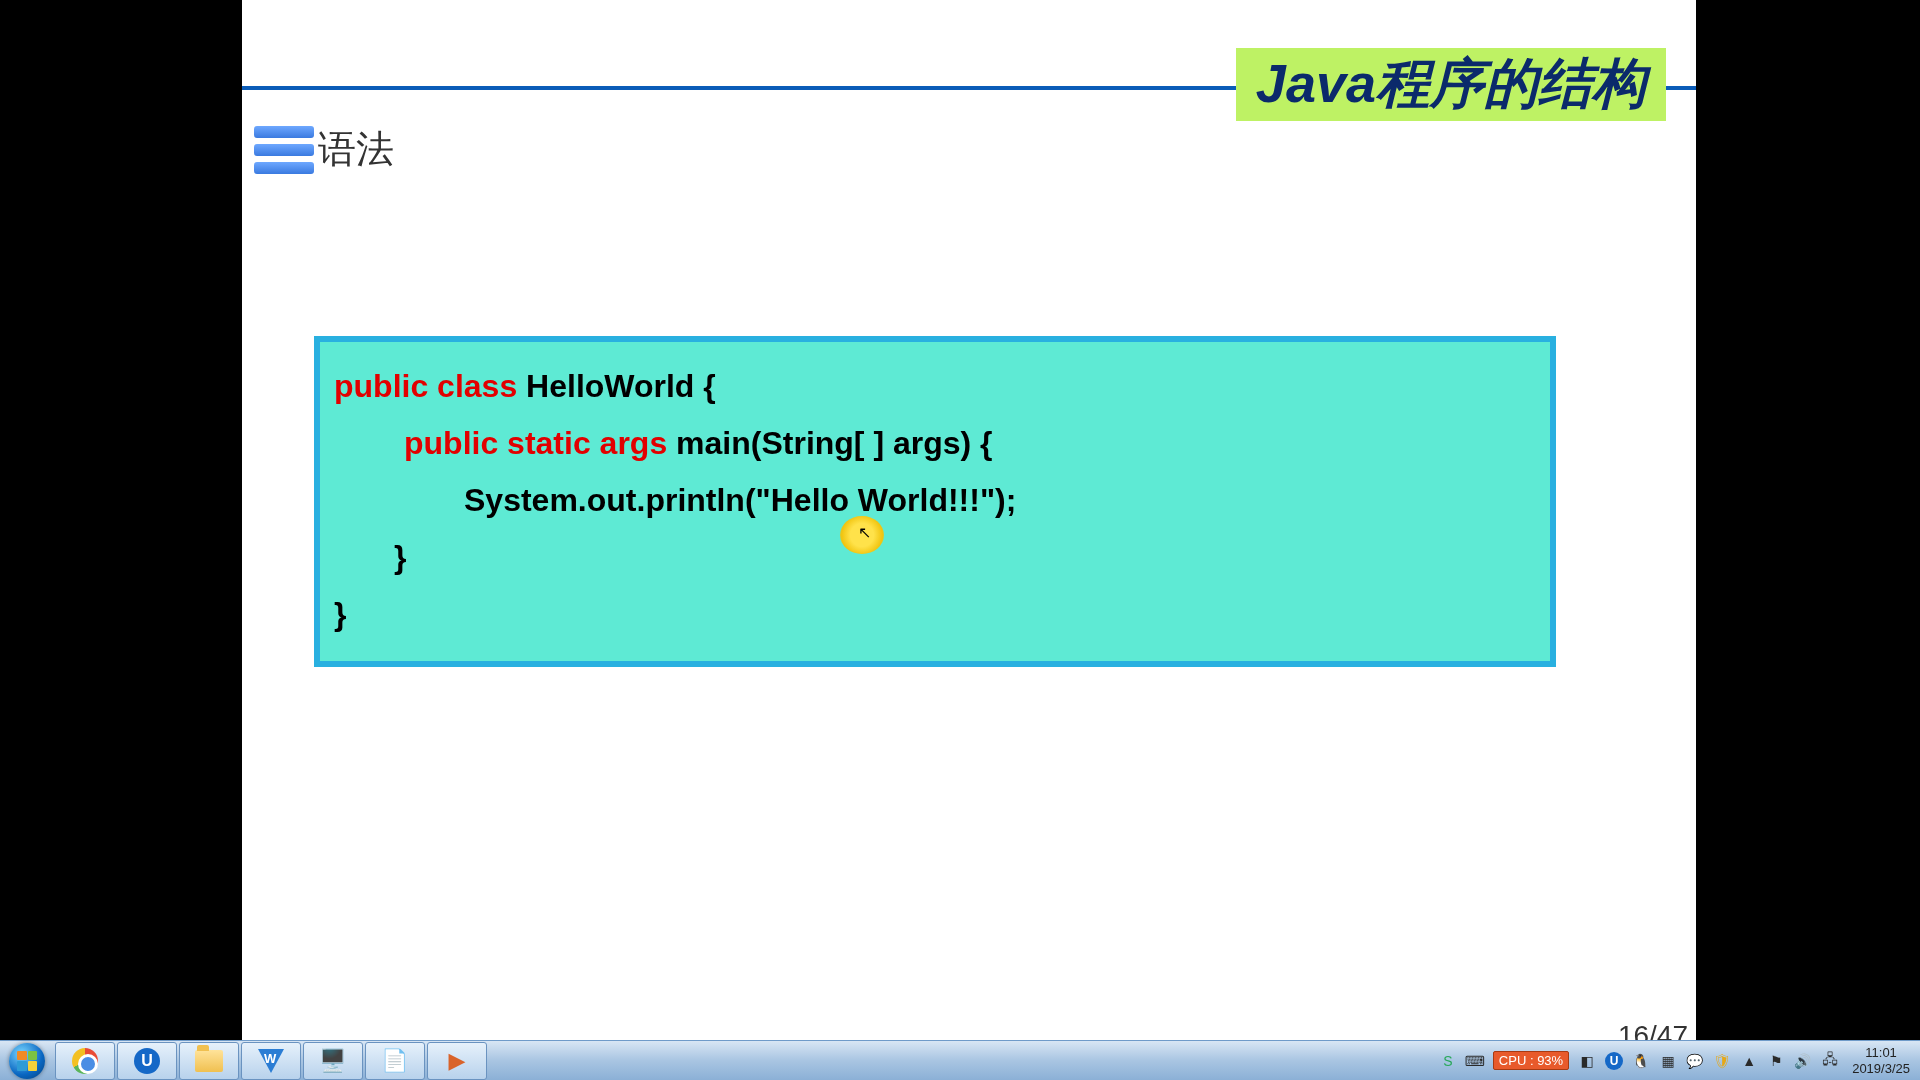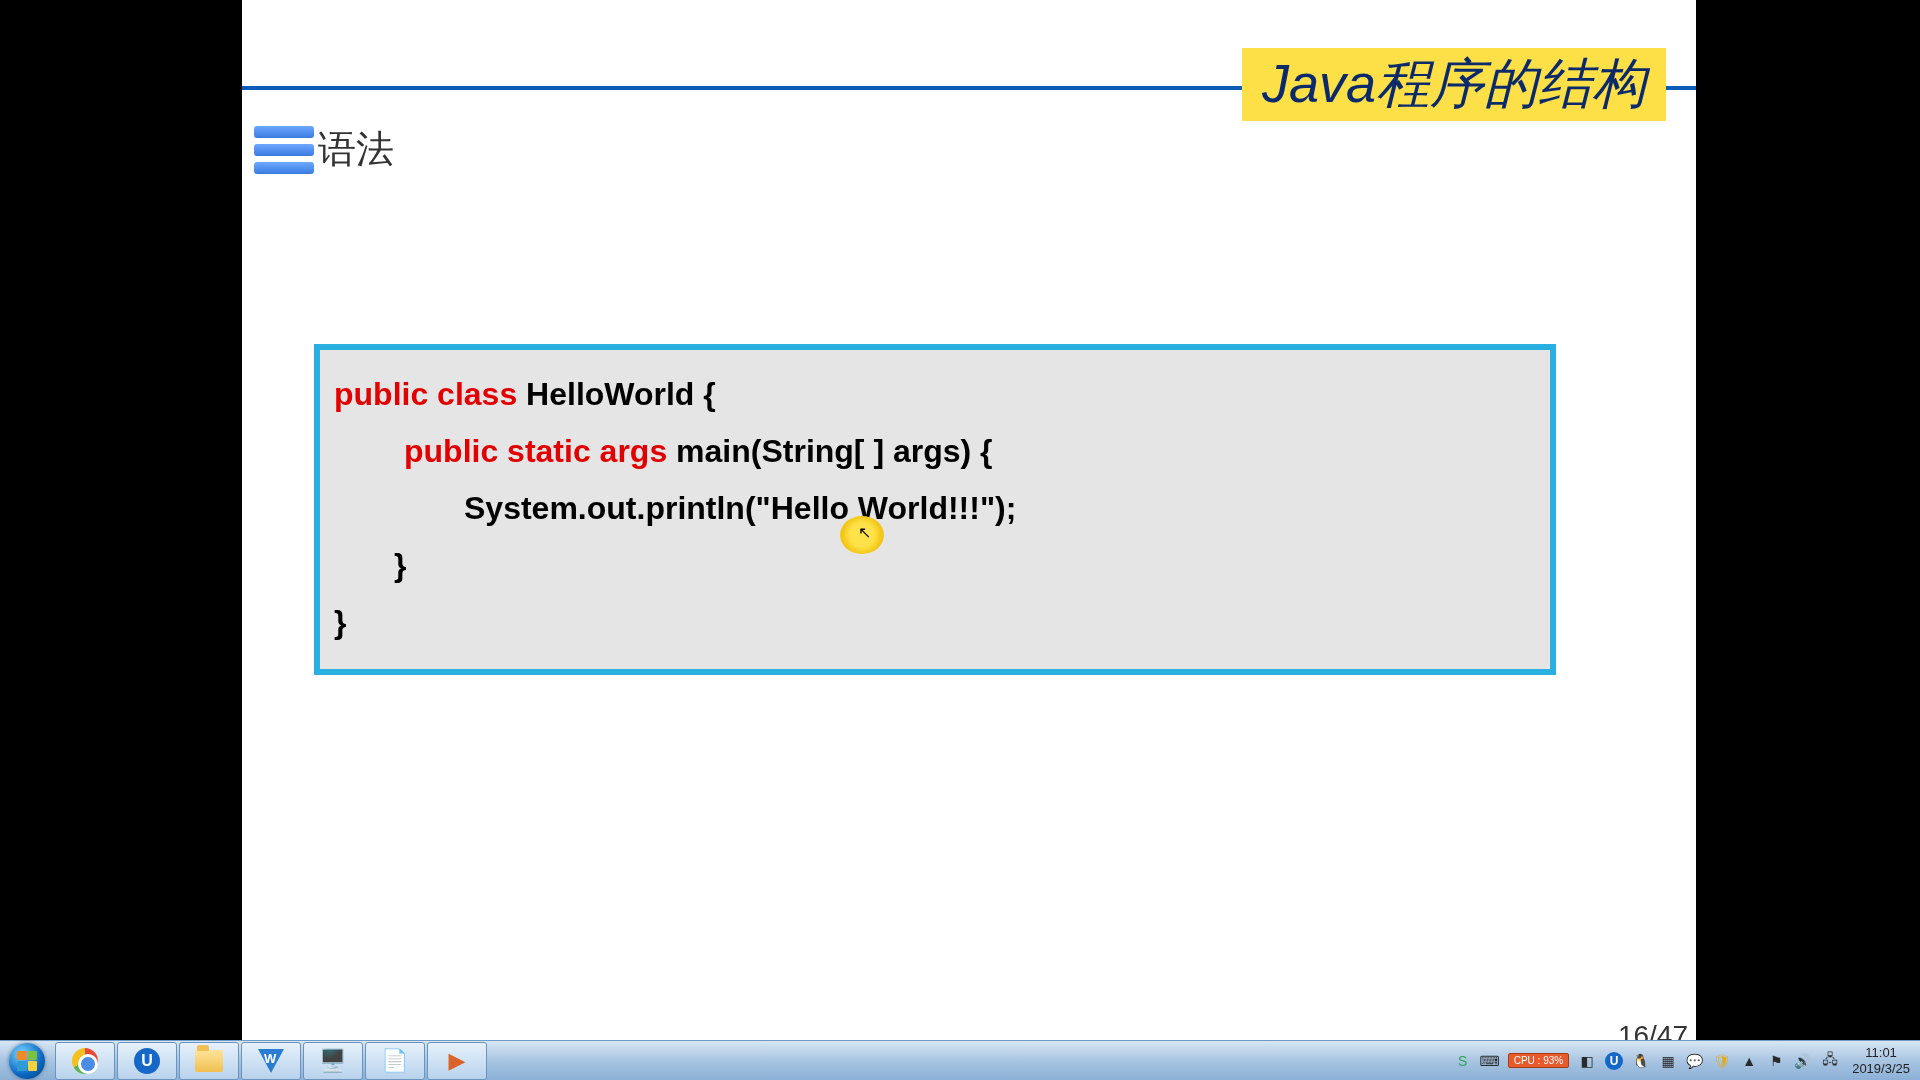--- a/index.html
+++ b/index.html
@@ -24,24 +24,24 @@
     top: 86px;
     left: 0;
     right: 0;
     height: 4px;
     background: #0a5cb8;
   }
   .title-text {
     position: absolute;
     top: 48px;
     right: 30px;
-    background: #fde047;
+    background: #bef264;
     padding: 0 20px;
     font-size: 54px;
-    font-weight: normal;
+    font-weight: bold;
     color: #0b2a6b;
     font-style: italic;
   }
   .syntax-label {
     position: absolute;
     top: 124px;
     left: 12px;
     display: flex;
     align-items: center;
   }
@@ -57,25 +57,25 @@
     height: 12px;
     background: linear-gradient(#6ea8ff, #3a7ae0);
     border-radius: 3px;
   }
   .syntax-text {
     font-size: 38px;
     color: #333;
   }
   .code-box {
     position: absolute;
-    top: 344px;
+    top: 336px;
     left: 72px;
     width: 1242px;
     border: 6px solid #29b0e0;
-    background: #e5e5e5;
+    background: #5eead4;
     padding: 16px 14px 18px 14px;
     font-family: Arial, "Microsoft YaHei", sans-serif;
     font-size: 32px;
     font-weight: bold;
     line-height: 1.78;
     color: #000;
   }
   .kw { color: #e20000; }
   .page-num {
     position: absolute;
@@ -155,21 +155,21 @@
     gap: 9px;
     padding-right: 6px;
     font-size: 14px;
     color: #2a2a2a;
   }
   .tray .cpu-badge {
     background: #e85a2b;
     color: #fff;
     border: 1px solid #a83a12;
     padding: 1px 5px;
-    font-size: 10px;
+    font-size: 13px;
     border-radius: 2px;
   }
   .tray .ico {
     width: 18px; height: 18px;
     display: inline-flex; align-items: center; justify-content: center;
     font-size: 14px;
   }
   .clock {
     text-align: center;
     font-size: 13px;

